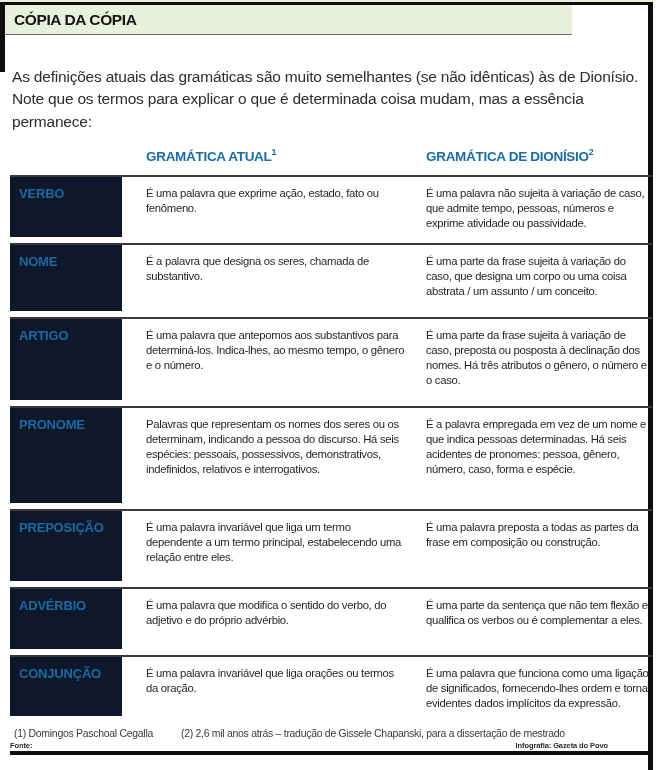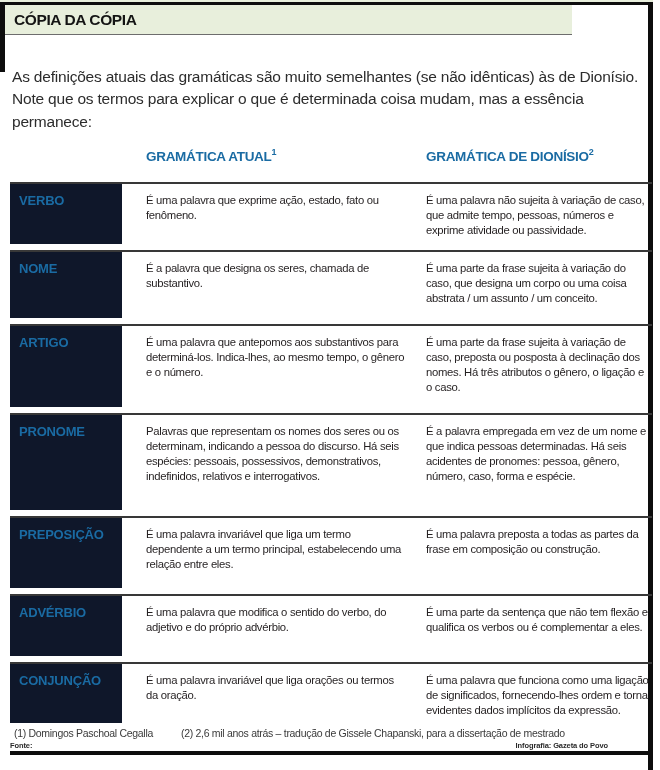--- a/index.html
+++ b/index.html
@@ -27,21 +27,21 @@
   .intro{
     position:absolute;left:12px;top:50px;width:634px;
     font-size:15.5px;line-height:22.5px;color:#2c2c2c;letter-spacing:-0.2px;
   }
 
   .content{position:absolute;left:10px;top:147px;width:642px;}
   .grid-row{
     display:grid;
     grid-template-columns:112px 24px 262px 18px 226px;
   }
-  .thead{padding-bottom:18px;}
+  .thead{padding-bottom:11px;}
   .thead .colhead{
     color:#1a6ba3;font-weight:bold;font-size:13.5px;letter-spacing:-0.3px;
   }
   .thead sup{font-size:9px;}
 
   .trow{border-top:2px solid #383838;}
   .trow:first-of-type{border-top:none;}
   .term{
     background:#0f172a;margin-bottom:6px;
     padding:9px 4px 0 9px;
@@ -108,21 +108,21 @@
     <div class="desc">É a palavra que designa os seres, chamada de substantivo.</div>
       <div></div>
     <div class="desc">É uma parte da frase sujeita à variação do caso, que designa um corpo ou uma coisa abstrata / um assunto / um conceito.</div>
   </div>
 
   <div class="grid-row trow row-artigo">
     <div class="term">ARTIGO</div>
       <div></div>
     <div class="desc">É uma palavra que antepomos aos substantivos para determiná-los. Indica-lhes, ao mesmo tempo, o gênero e o número.</div>
       <div></div>
-    <div class="desc">É uma parte da frase sujeita à variação de caso, preposta ou posposta à declinação dos nomes. Há três atributos o gênero, o ligação e o caso.</div>
+    <div class="desc">É uma parte da frase sujeita à variação de caso, preposta ou posposta à declinação dos nomes. Há três atributos o gênero, o número e o caso.</div>
   </div>
 
   <div class="grid-row trow row-pronome">
     <div class="term">PRONOME</div>
       <div></div>
     <div class="desc">Palavras que representam os nomes dos seres ou os determinam, indicando a pessoa do discurso. Há seis espécies: pessoais, possessivos, demonstrativos, indefinidos, relativos e interrogativos.</div>
       <div></div>
     <div class="desc">É a palavra empregada em vez de um nome e que indica pessoas determinadas. Há seis acidentes de pronomes: pessoa, gênero, número, caso, forma e espécie.</div>
   </div>
 

